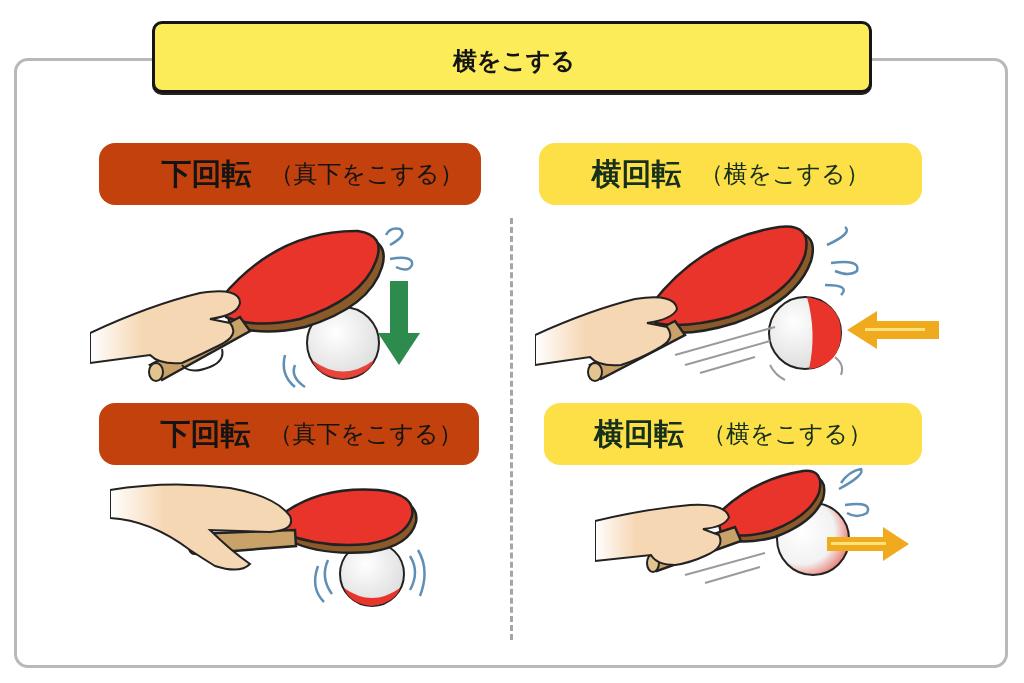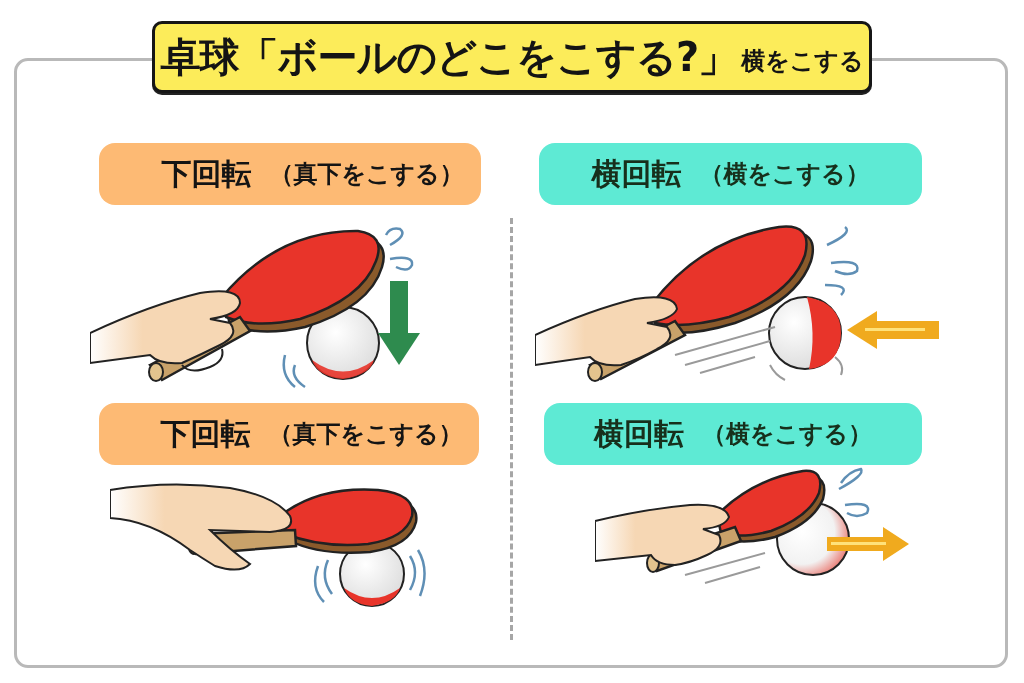--- a/index.html
+++ b/index.html
@@ -22,38 +22,37 @@
   }
   .title-sub {
     font-family: "DejaVu Sans", sans-serif; font-weight: bold; font-size: 24px;
     color: #141414; margin-left: 4px; margin-top: 8px; white-space: nowrap;
   }
   .label {
     position: absolute; height: 62px; border-radius: 16px;
     display: flex; align-items: center; justify-content: center;
     white-space: nowrap; color: #141414;
   }
-  .label.blue { background: #fdba74; padding-left: 45px; }
-  .label.green { background: #5eead4; color: #17301c; }
+  .label.blue { background: #c2410c; padding-left: 45px; }
+  .label.green { background: #fde047; color: #17301c; }
   .label .main { font-weight: bold; font-size: 30px; }
-  .label .paren { font-weight: bold; font-size: 24px; margin-left: 18px; }
+  .label .paren { font-weight: normal; font-size: 24px; margin-left: 18px; }
 
   .divider {
     position: absolute; left: 510px; top: 218px; width: 0; height: 422px;
     border-left: 3px dashed #a6a6a6;
   }
   .illus { position: absolute; }
 </style>
 </head>
 <body>
 
 <div class="frame"></div>
 
 <div class="title-banner">
-  <span class="title-main">卓球「ボールのどこをこする?」</span>
   <span class="title-sub">横をこする</span>
 </div>
 
 <div class="label blue" style="left:99px; top:143px; width:382px;">
   <span class="main">下回転</span>
   <span class="paren">（真下をこする）</span>
 </div>
 
 <div class="label green" style="left:539px; top:143px; width:383px;">
   <span class="main">横回転</span>

